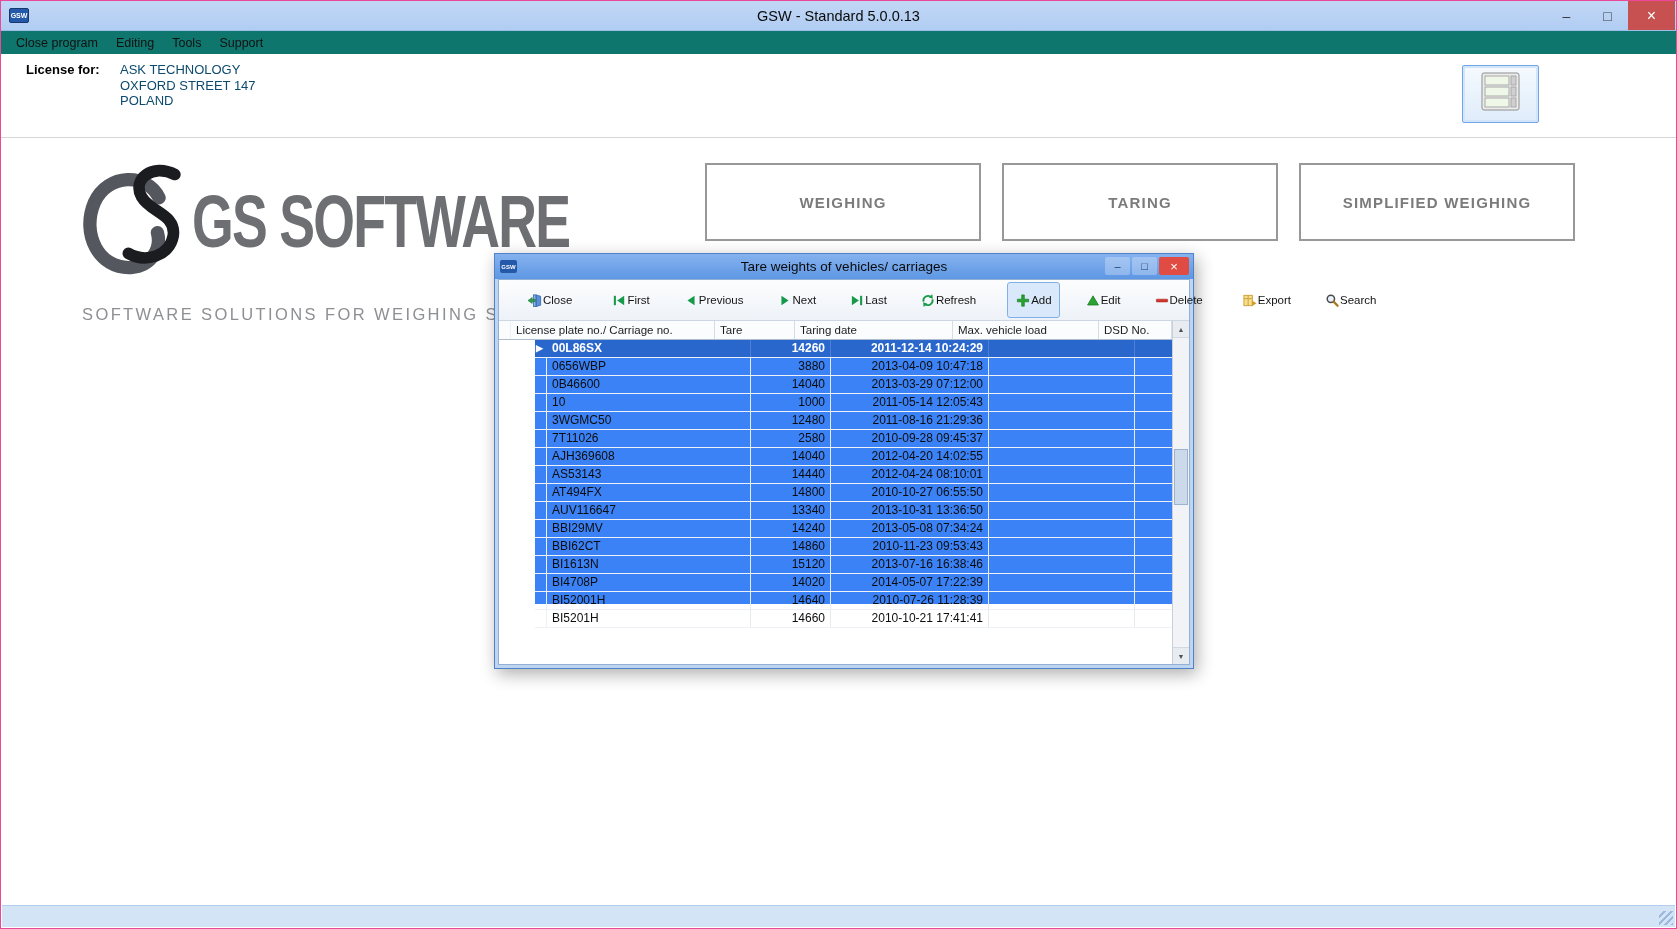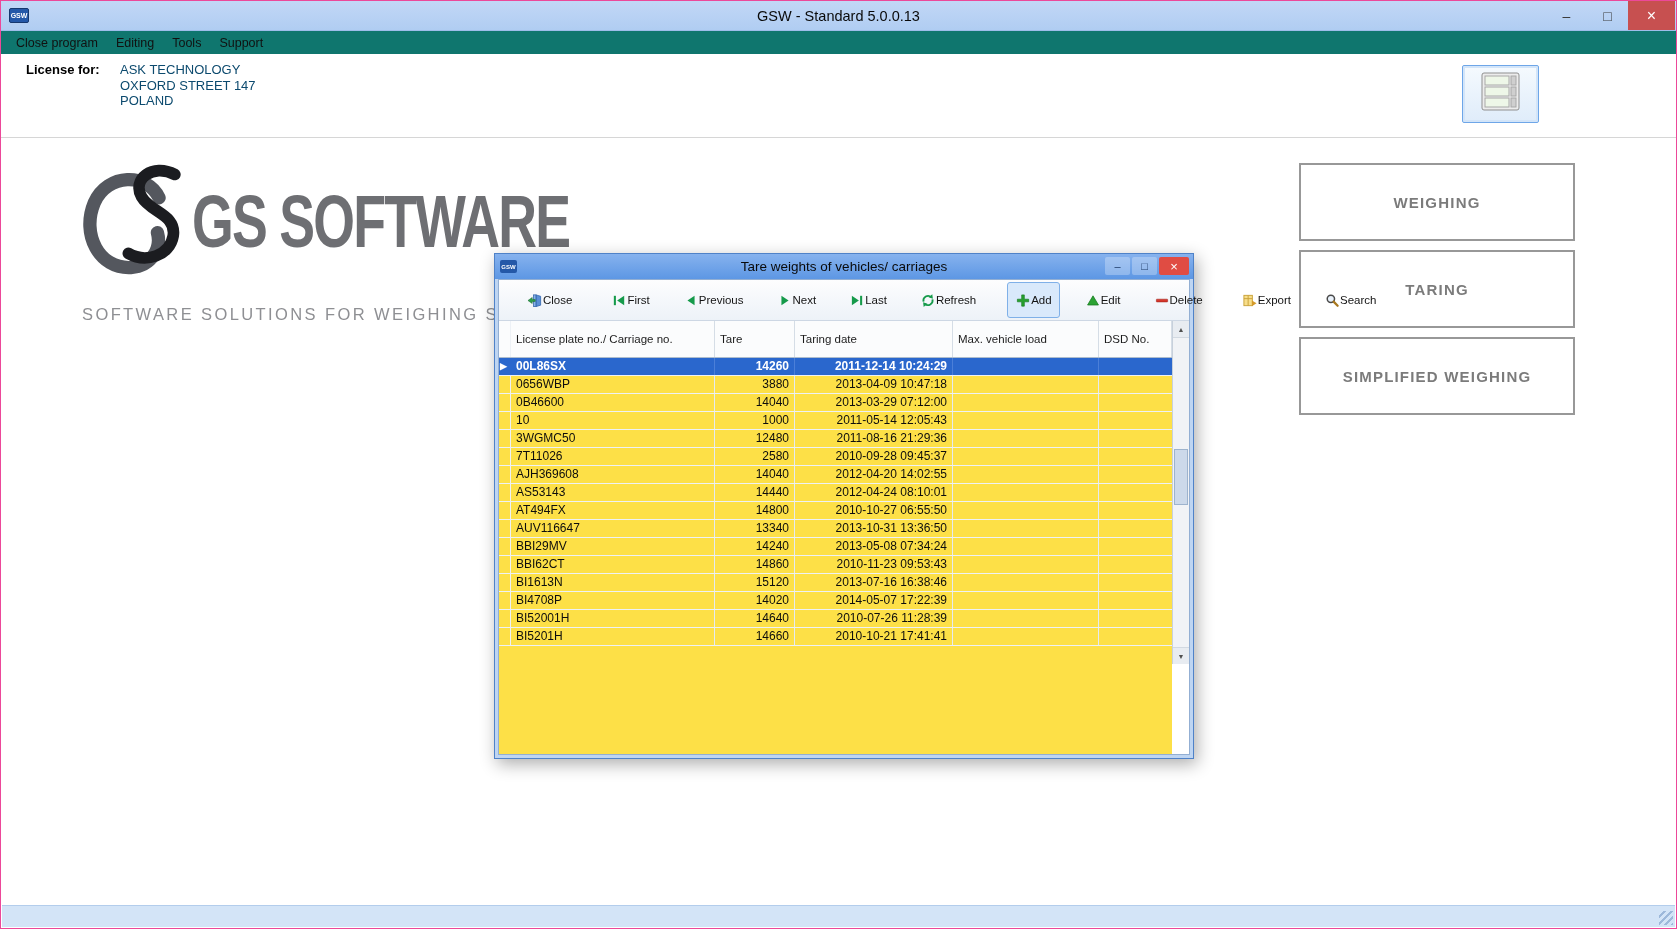--- a/index.html
+++ b/index.html
@@ -30,21 +30,21 @@
   
   .content { position:absolute; top:138px; left:1px; right:1px; bottom:24px; background:#fff; }
 
   .logo { position:absolute; left:74px; top:14px; }
   .logo-row { display:flex; align-items:center; }
   .logo-mark { width:108px; height:136px; }
   .logo-name { font-size:61px; font-weight:bold; color:#6e6f73; letter-spacing:-2px; display:inline-block;
                transform:scale(0.88,1.22); transform-origin:left center; margin-left:8px; white-space:nowrap; }
   .logo-tag { margin-top:16px; margin-left:6px; font-size:16.5px; color:#8e8f93; letter-spacing:2.4px; white-space:nowrap; }
 
-  .action-col { position:absolute; right:100px; top:24px; display:flex; flex-direction:column; gap:9px; }
+  .action-col { position:absolute; right:100px; top:24px; display:flex; flex-direction:row; gap:21px; }
   .action-btn { width:276px; height:78px; background:#fff; border:2px solid #989898; color:#7b7b7b; font-weight:bold;
                 font-size:15px; letter-spacing:1.2px; font-family:inherit; cursor:default; }
 
   
   .dialog { position:absolute; left:492px; top:114px; width:700px; border:1px solid #4f82c8; background:#bed5f2; box-shadow:3px 5px 16px rgba(0,0,0,.32); }
   .dlg-title { height:25px; background:linear-gradient(#86b2ee,#5d97e4); display:flex; align-items:center; position:relative; padding-left:5px; }
   .dlg-icon { width:17px; height:13px; background:#2458a8; border-radius:2px; color:#fff; font-size:6px; font-weight:bold; display:flex; align-items:center; justify-content:center; z-index:2; }
   .dlg-title-text { position:absolute; left:0; right:0; text-align:center; font-size:13.5px; color:#0a0a0a; }
   .dlg-ctrls { position:absolute; right:4px; top:3px; display:flex; gap:2px; z-index:2; }
   .dbtn { width:25px; height:18px; display:flex; align-items:center; justify-content:center; font-size:11px; color:#1d3least; color:#1d3a66; background:rgba(255,255,255,.28); border-radius:2px; }
@@ -54,23 +54,23 @@
 
   .dlg-toolbar { height:41px; display:flex; align-items:center; padding:2px 3px; background:linear-gradient(#fdfdfe,#edf2f8); border-bottom:1px solid #cdd7e4; }
   .tbtn { height:36px; display:flex; align-items:center; justify-content:center; padding:0 7px;
           border:1px solid transparent; border-radius:3px; font-size:11.5px; color:#141414;margin-left:17px; }
   .tbtn .ti { height:16px; display:flex; align-items:center; }
   .tbtn.active { background:#d9e9fb; border-color:#7fb0e8; }
   .tsep { width:1px; height:32px; background:#c6d0dc; margin:0 3px; }
 
   .grid { display:flex; }
   .grid-main { flex:1; overflow:hidden; }
-  .ghead { display:flex; height:37px; background:#fbfcfd; border-bottom:1px solid #aebdcd; font-size:11.5px; color:#1c1c1c; }
+  .ghead { display:flex; height:19px; background:#fbfcfd; border-bottom:1px solid #aebdcd; font-size:11.5px; color:#1c1c1c; }
   .ghead .hc { display:flex; align-items:center; padding-left:5px; border-right:1px solid #d5dde6; overflow:hidden; white-space:nowrap; }
-  .rows { height:396px; background:#fde047; }
+  .rows { height:264px; background:#3b82f6;margin-left:36px; }
   .row { display:flex; height:18px; font-size:12px; color:#0d0d0d; border-bottom:1px solid #edf1f6; }
   .cell { padding:0 5px; line-height:16.5px; border-right:1px solid #e5eaf1; overflow:hidden; white-space:nowrap; }
   .gut { width:12px; border-right:1px solid #edf1f6; }
   .w-plate { width:204px; }
   .w-tare { width:80px; text-align:right; }
   .w-date { width:158px; text-align:right; }
   .w-max { width:146px; }
   .w-dsd { flex:1; border-right:none; }
   .ghead .w-tare, .ghead .w-date { text-align:left; }
   .row.selected { background:#2a67cd; color:#fff; font-weight:bold; }

